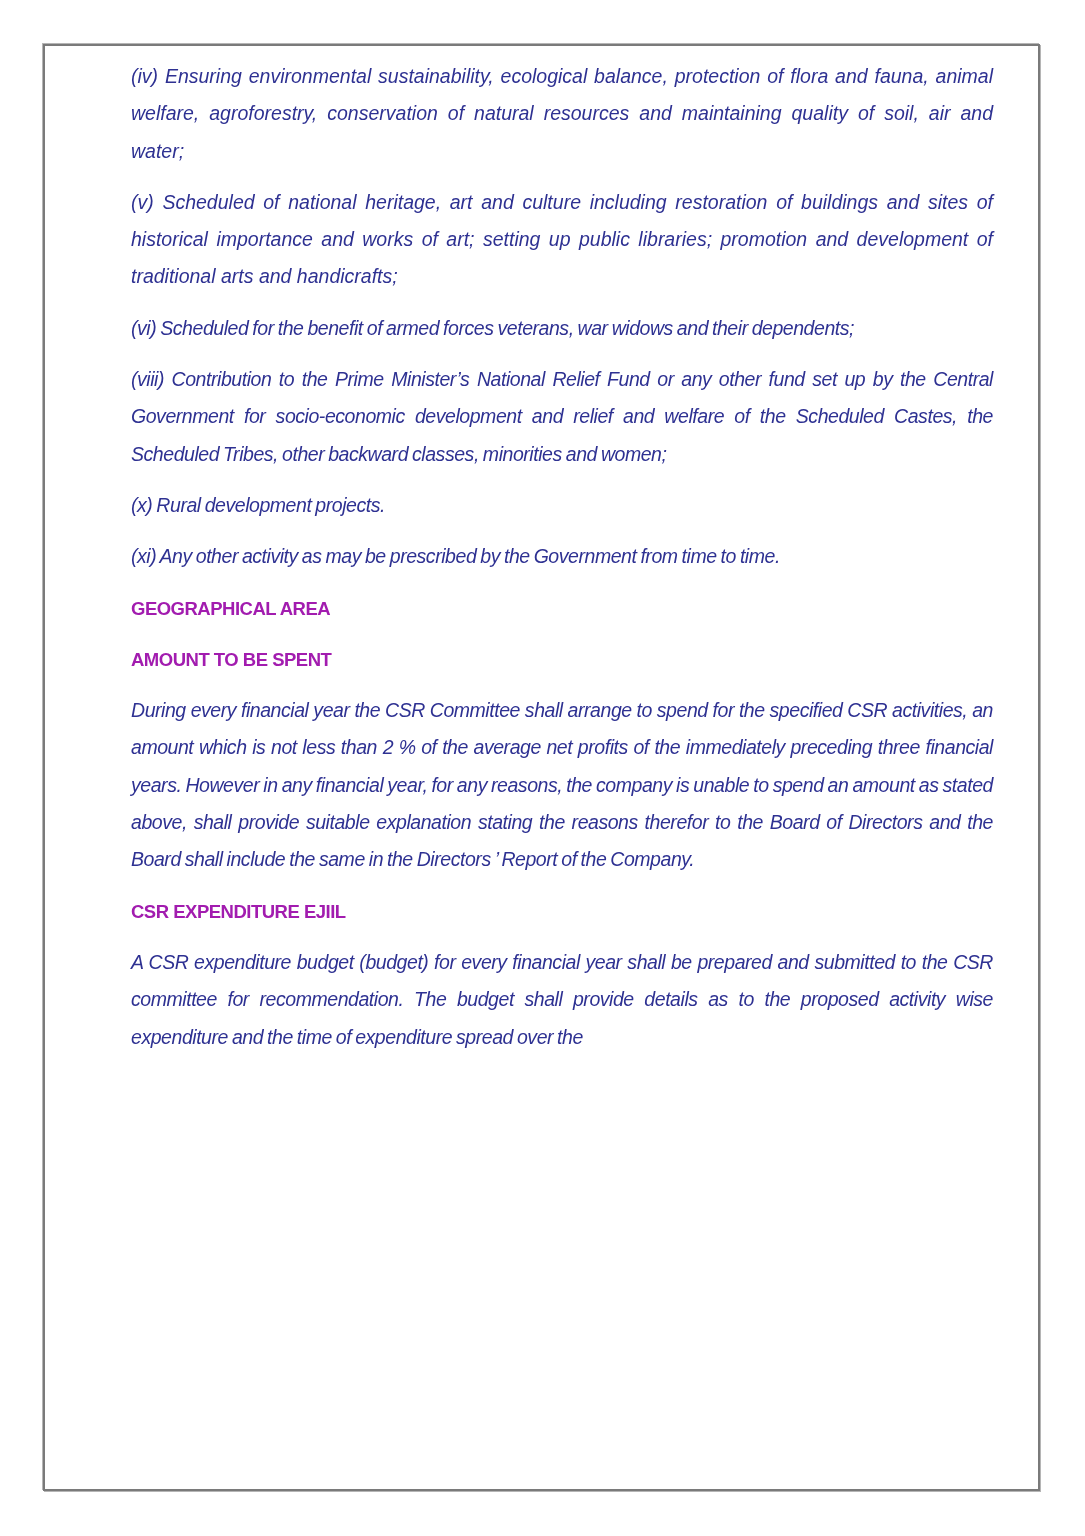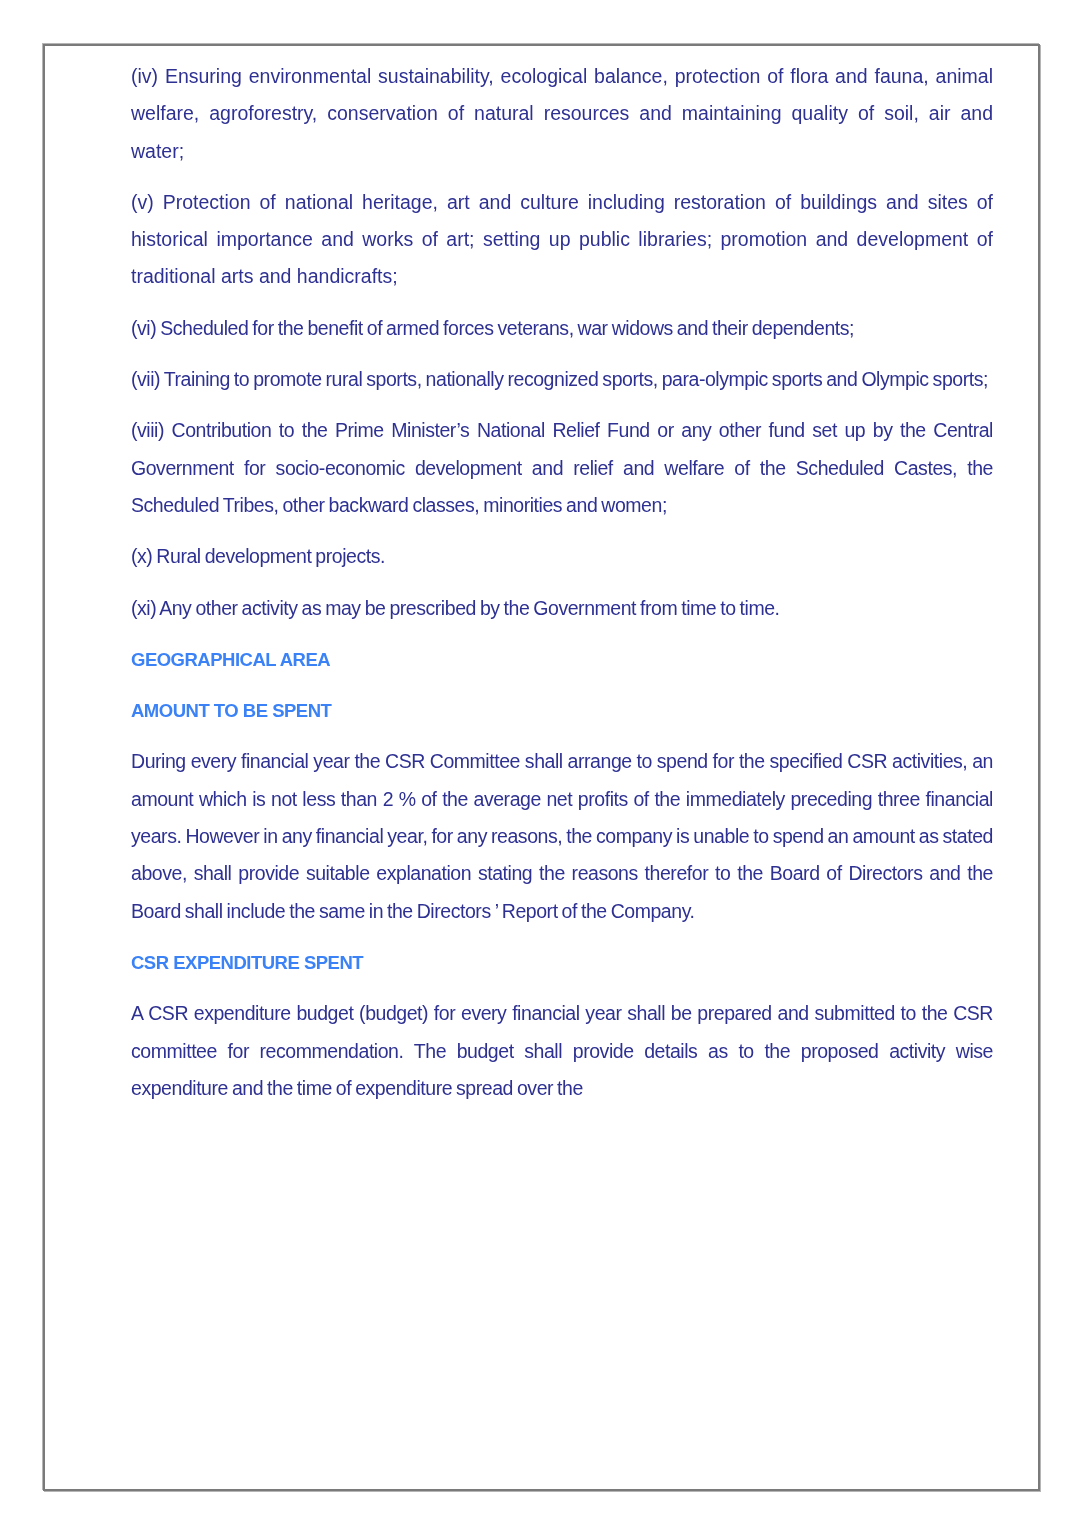--- a/index.html
+++ b/index.html
@@ -30,47 +30,47 @@
     width: 862px;
     color: #2e3192;
     font-family: "Liberation Sans", sans-serif;
     font-size: 19.5px;
     line-height: 37.3px;
   }
   .para {
     margin: 0 0 14px 0;
     text-align: justify;
     text-align-last: left;
+    font-style: italic;
   }
   .para.condensed {
     letter-spacing: -0.45px;
     word-spacing: -1px;
   }
   .heading {
     margin: 12px 0 14px 0;
     font-weight: bold;
     font-size: 18.5px;
     letter-spacing: -0.5px;
-    color: #3b82f6;
+    color: #a21caf;
   }
 </style>
 </head>
 <body>
 
 <div class="page-frame"></div>
 
 <div class="content">
   <p class="para">(iv) Ensuring environmental sustainability, ecological balance, protection of flora and fauna, animal welfare, agroforestry, conservation of natural resources and maintaining quality of soil, air and water;</p>
-  <p class="para">(v) Protection of national heritage, art and culture including restoration of buildings and sites of historical importance and works of art; setting up public libraries; promotion and development of traditional arts and handicrafts;</p>
+  <p class="para">(v) Scheduled of national heritage, art and culture including restoration of buildings and sites of historical importance and works of art; setting up public libraries; promotion and development of traditional arts and handicrafts;</p>
   <p class="para condensed">(vi) Scheduled for the benefit of armed forces veterans, war widows and their dependents;</p>
-  <p class="para condensed"> (vii) Training to promote rural sports, nationally recognized sports, para-olympic sports and Olympic sports;</p>
   <p class="para condensed">(viii) Contribution to the Prime Minister’s National Relief Fund or any other fund set up by the Central Government for socio-economic development and relief and welfare of the Scheduled Castes, the Scheduled Tribes, other backward classes, minorities and women;</p>
   <p class="para condensed">(x) Rural development projects.</p>
   <p class="para condensed">(xi) Any other activity as may be prescribed by the Government from time to time.</p>
 
   <h3 class="heading">GEOGRAPHICAL AREA</h3>
 
   <h3 class="heading">AMOUNT TO BE SPENT</h3>
   <p class="para condensed">During every financial year the CSR Committee shall arrange to spend for the specified CSR activities, an amount which is not less than 2 % of the average net profits of the immediately preceding three financial years. However in any financial year, for any reasons, the company is unable to spend an amount as stated above, shall provide suitable explanation stating the reasons therefor to the Board of Directors and the Board shall include the same in the Directors ’ Report of the Company.</p>
 
-  <h3 class="heading">CSR EXPENDITURE SPENT</h3>
+  <h3 class="heading">CSR EXPENDITURE EJIIL</h3>
   <p class="para condensed">A CSR expenditure budget (budget) for every financial year shall be prepared and submitted to the CSR committee for recommendation. The budget shall provide details as to the proposed activity wise expenditure and the time of expenditure spread over the</p>
 </div>
 
 </body></html>

